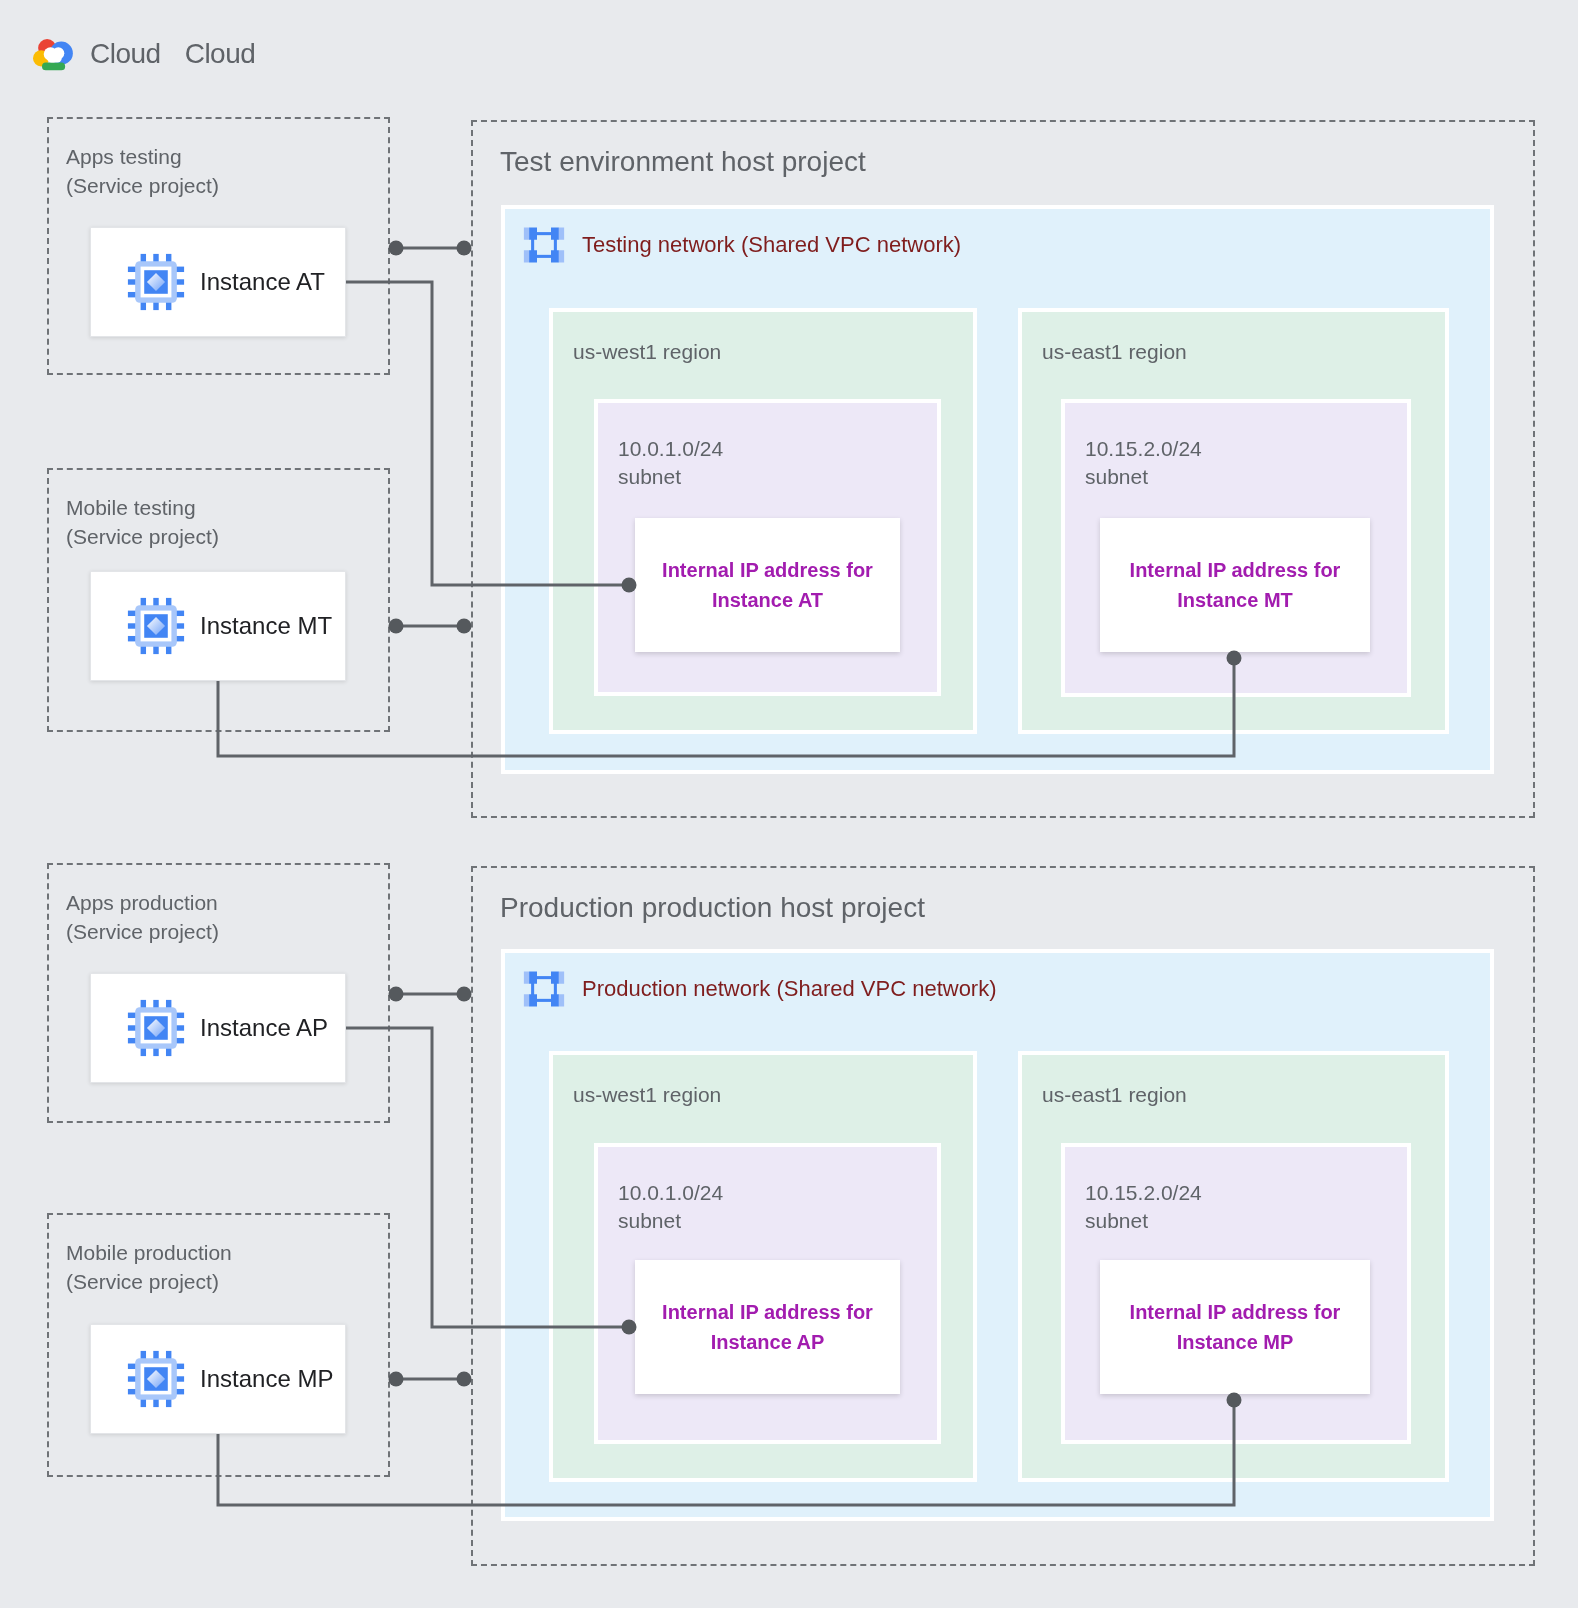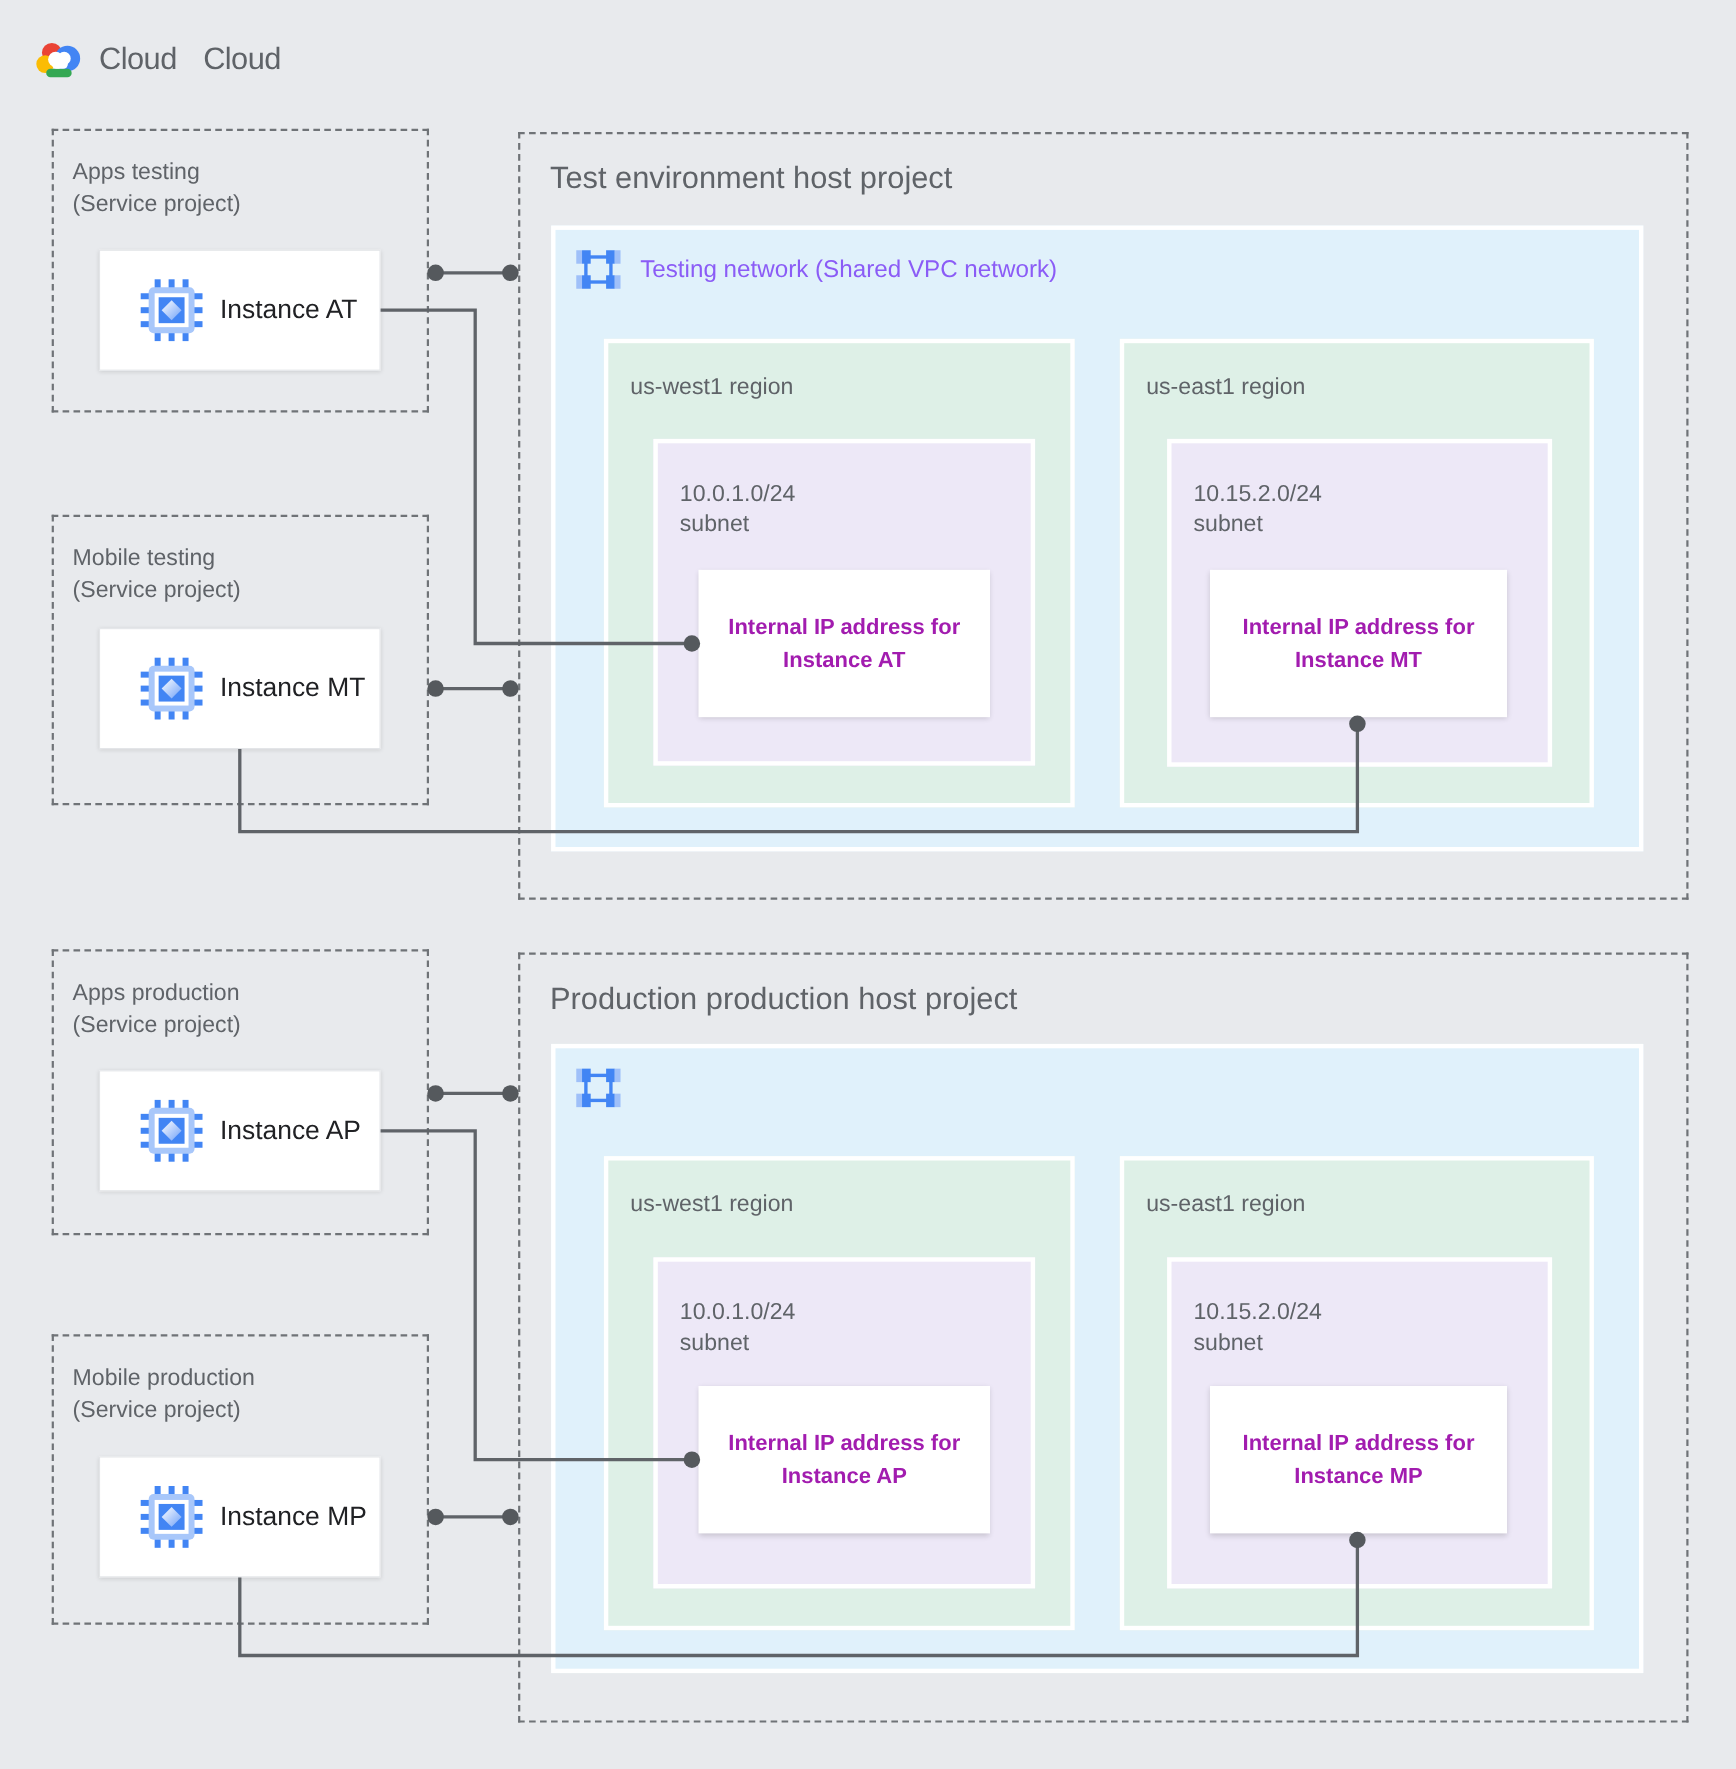--- a/index.html
+++ b/index.html
@@ -14,21 +14,21 @@
   .logo-text .c { font-weight:400; margin-left:24px; }
 
   
   .dashed { position:absolute; border:2px dashed #6F7377; }
   .sp-label { padding:24px 0 0 17px; font-size:21px; color:#5F6368; line-height:1.38; }
   .host-label { padding:24px 0 0 27px; font-size:28px; color:#5F6368; }
 
   
   .vpc { position:absolute; background:#E0F1FB; border:4px solid #FFFFFF; }
   .vpc-head { display:flex; align-items:center; gap:17px; padding:16px 0 0 18px; }
-  .vpc-label { font-size:22px; color:#8b5cf6; }
+  .vpc-label { font-size:22px; color:#7f1d1d; }
   .region { position:absolute; background:#DEF0E7; border:4px solid #FFFFFF; }
   .region-label { padding:28px 0 0 20px; font-size:21px; color:#5F6368; }
   .subnet { position:absolute; background:#EDE8F7; border:4px solid #FFFFFF; }
   .subnet-label { padding:32px 0 0 20px; font-size:21px; color:#5F6368; line-height:1.35; }
 
   
   .ipcard { position:absolute; background:#FFFFFF; box-shadow:0 2px 5px rgba(0,0,0,0.16);
             display:flex; flex-direction:column; align-items:center; justify-content:center;
             text-align:center; font-size:20px; font-weight:bold; color:#a21caf; line-height:1.5; }
   .inst { position:absolute; background:#FFFFFF; border:1px solid #E3E5E8;
@@ -142,20 +142,21 @@
         <rect x="11" y="9" width="26" height="26" fill="none" stroke="#4285F4" stroke-width="3.5"></rect>
         <rect x="1" y="2" width="6" height="14" fill="#9FC0F9"></rect>
           <rect x="7" y="2" width="9" height="14" fill="#4285F4"></rect>
         <rect x="32" y="2" width="9" height="14" fill="#4285F4"></rect>
           <rect x="41" y="2" width="6" height="14" fill="#9FC0F9"></rect>
         <rect x="1" y="28" width="6" height="14" fill="#9FC0F9"></rect>
           <rect x="7" y="28" width="9" height="14" fill="#4285F4"></rect>
         <rect x="32" y="28" width="9" height="14" fill="#4285F4"></rect>
           <rect x="41" y="28" width="6" height="14" fill="#9FC0F9"></rect>
       </svg>
+      <span class="vpc-label">Production network (Shared VPC network)</span>
     </div>
   </div>
 
   <div class="region" style="left:549px;top:1051px;width:428px;height:431px">
     <div class="region-label">us-west1 region</div>
   </div>
   <div class="region" style="left:1018px;top:1051px;width:431px;height:431px">
     <div class="region-label">us-east1 region</div>
   </div>
 

